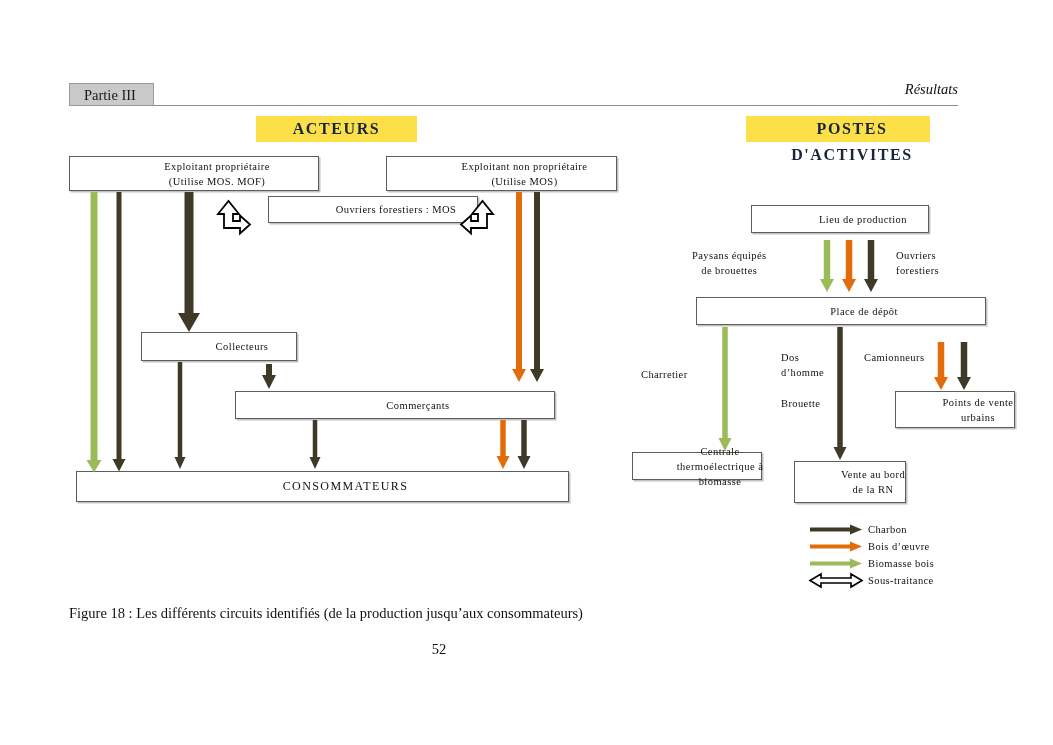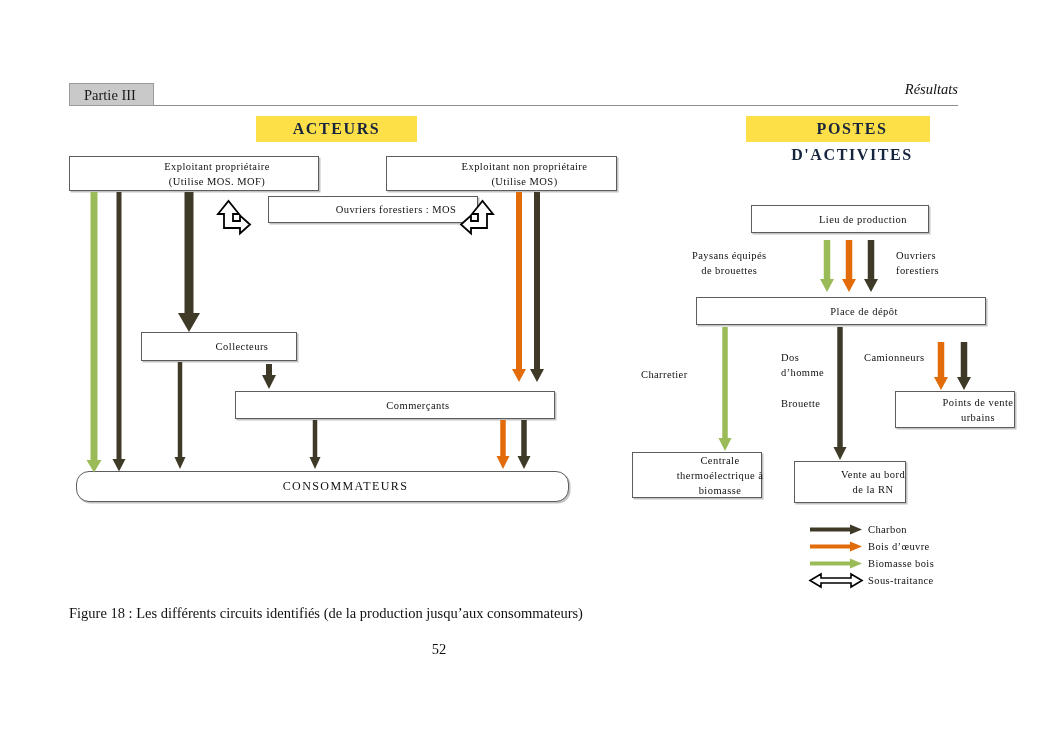--- a/index.html
+++ b/index.html
@@ -20,33 +20,33 @@
     text-align:center;line-height:26px;}
   #banner-acteurs{left:256px;top:116px;width:161px;}
   #banner-postes{left:746px;top:116px;width:156px;padding-left:28px;}
 
   
   .dbox{position:absolute;background:#fff;border:1px solid #5d5d5d;box-sizing:border-box;
     font-family:"Liberation Serif",serif;font-size:10.5px;color:#111;letter-spacing:.45px;
     display:flex;flex-direction:column;align-items:center;justify-content:center;
     box-shadow:1.5px 1.5px 0 rgba(120,120,120,.45);padding-left:46px;}
   .dbox span{display:block;line-height:15px;white-space:nowrap;}
-  .dbox.big{font-size:12px;letter-spacing:1.4px;border-radius:13px;}
+  .dbox.big{font-size:12px;letter-spacing:1.4px;}
 
   #box-exploitant-proprietaire{left:69px;top:156px;width:250px;height:35px;}
   #box-exploitant-non{left:386px;top:156px;width:231px;height:35px;}
   #box-ouvriers{left:257px;top:196px;width:210px;height:27px;margin-left:11px;}
   #box-collecteurs{left:141px;top:332px;width:156px;height:29px;}
   #box-commercants{left:235px;top:391px;width:320px;height:28px;}
   #box-consommateurs{left:76px;top:471px;width:493px;height:31px;}
 
   #box-lieu{left:751px;top:205px;width:178px;height:28px;}
   #box-place{left:696px;top:297px;width:290px;height:28px;}
   #box-points{left:895px;top:391px;width:120px;height:37px;}
-  #box-centrale{left:632px;top:452px;width:130px;height:46px;}
+  #box-centrale{left:632px;top:452px;width:130px;height:28px;}
   #box-vente{left:794px;top:461px;width:112px;height:42px;}
 
   
   .dlabel{position:absolute;font-family:"Liberation Serif",serif;font-size:10.5px;color:#111;
     letter-spacing:.4px;line-height:15px;white-space:nowrap;}
   .dlabel span{display:block;}
   .dlabel.ctr{text-align:center;}
 
   #lbl-paysans{left:692px;top:248px;text-align:center;}
   #lbl-ouvriers-for{left:896px;top:248px;}

